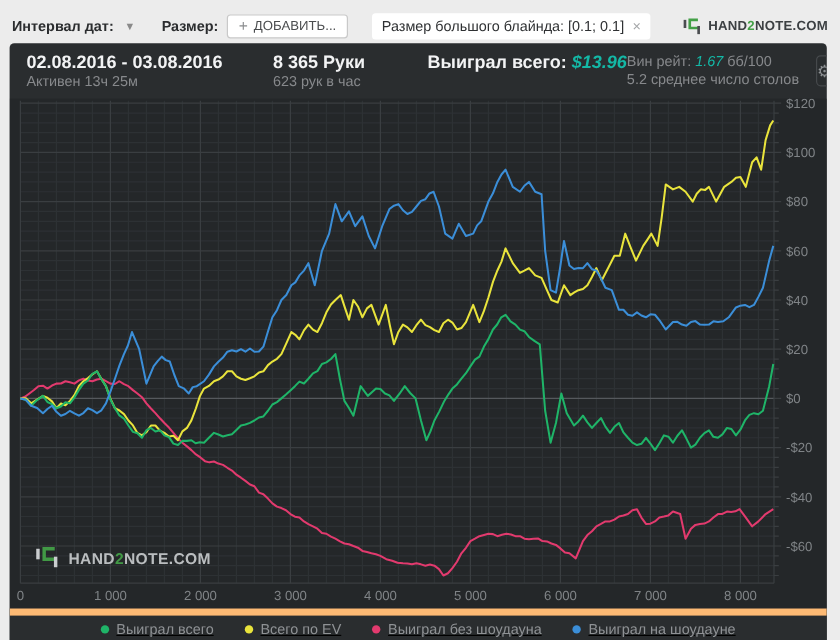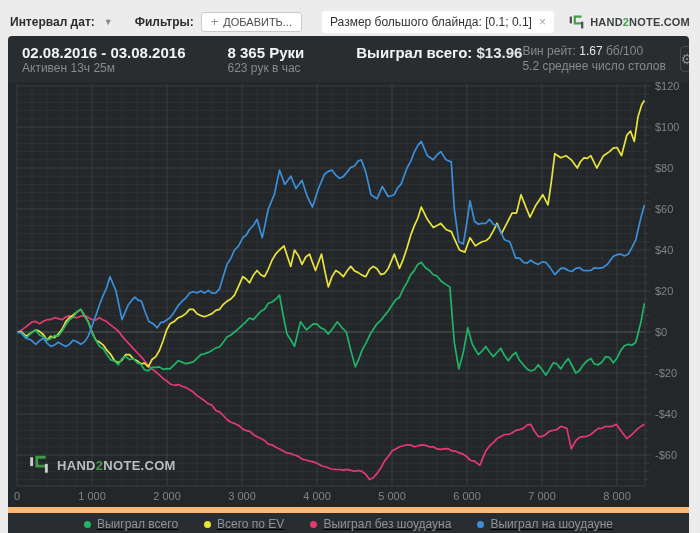--- a/index.html
+++ b/index.html
@@ -23,41 +23,41 @@
   .panel { position:absolute; left:8px; top:36px; width:681px; height:503px; background:#2a2d2f; border-radius:4px 4px 0 0; overflow:hidden; }
 
   .phead { display:flex; align-items:flex-start; padding:8px 12px 4px 14px; height:46px; }
   .ph-line1 { font-size:15px; font-weight:bold; color:#f2f3f4; line-height:17px; white-space:nowrap; }
   .ph-line2 { font-size:12px; color:#87898c; line-height:15px; white-space:nowrap; }
   .ph-col2 { margin-left:42px; }
   .ph-col3 { margin-left:52px; text-align:right; }
   .ph-col3 .ph-line1 { text-align:left; }
   .ph-col4 { margin-left:auto; margin-right:14px; }
   .ph-col4 .ph-line2 { font-size:12px; }
-  .val-green { color:#e5e5e5; }
+  .val-green { color:#14b8a6;font-style:italic; }
   .gear-btn { width:26px; height:26px; border:1px solid #46494c; border-radius:4px; color:#8c8f92; font-size:14px; display:flex; align-items:center; justify-content:center; cursor:pointer; margin-top:2px; }
 
   .chart-wrap { position:relative; width:681px; height:425px; }
   .watermark { position:absolute; left:20px; top:372px; display:flex; align-items:center; gap:7px; opacity:.95; }
   .watermark .wm-text { font-size:13px; font-weight:bold; color:#c3c6c8; letter-spacing:.3px; }
 
   .legend { height:28px; display:flex; align-items:center; justify-content:center; gap:26px; background:#2a2d2f; border-top:6px solid #fdba74;text-decoration:underline; }
   .legend-item { display:flex; align-items:center; gap:6px; font-size:12px; color:#8f9295; cursor:pointer; }
   .legend-dot { width:7px; height:7px; border-radius:50%; }
 
   svg text { font-family:"Liberation Sans", sans-serif; }
 </style>
 </head>
 <body>
 
 <div class="topbar">
   <span class="tb-label">Интервал дат:</span>
   <span class="tb-caret">▼</span>
   <span style="width:8px"></span>
-  <span class="tb-label">Фильтры:</span>
+  <span class="tb-label">Размер:</span>
   <span class="tb-btn">
     <span class="plus">+</span>
     <span>ДОБАВИТЬ...</span>
   </span>
   <span style="width:6px"></span>
   <span class="tb-chip">
     <span>Размер большого блайнда: [0.1; 0.1]</span>
     <span class="x">×</span>
   </span>
   <span class="brand">

